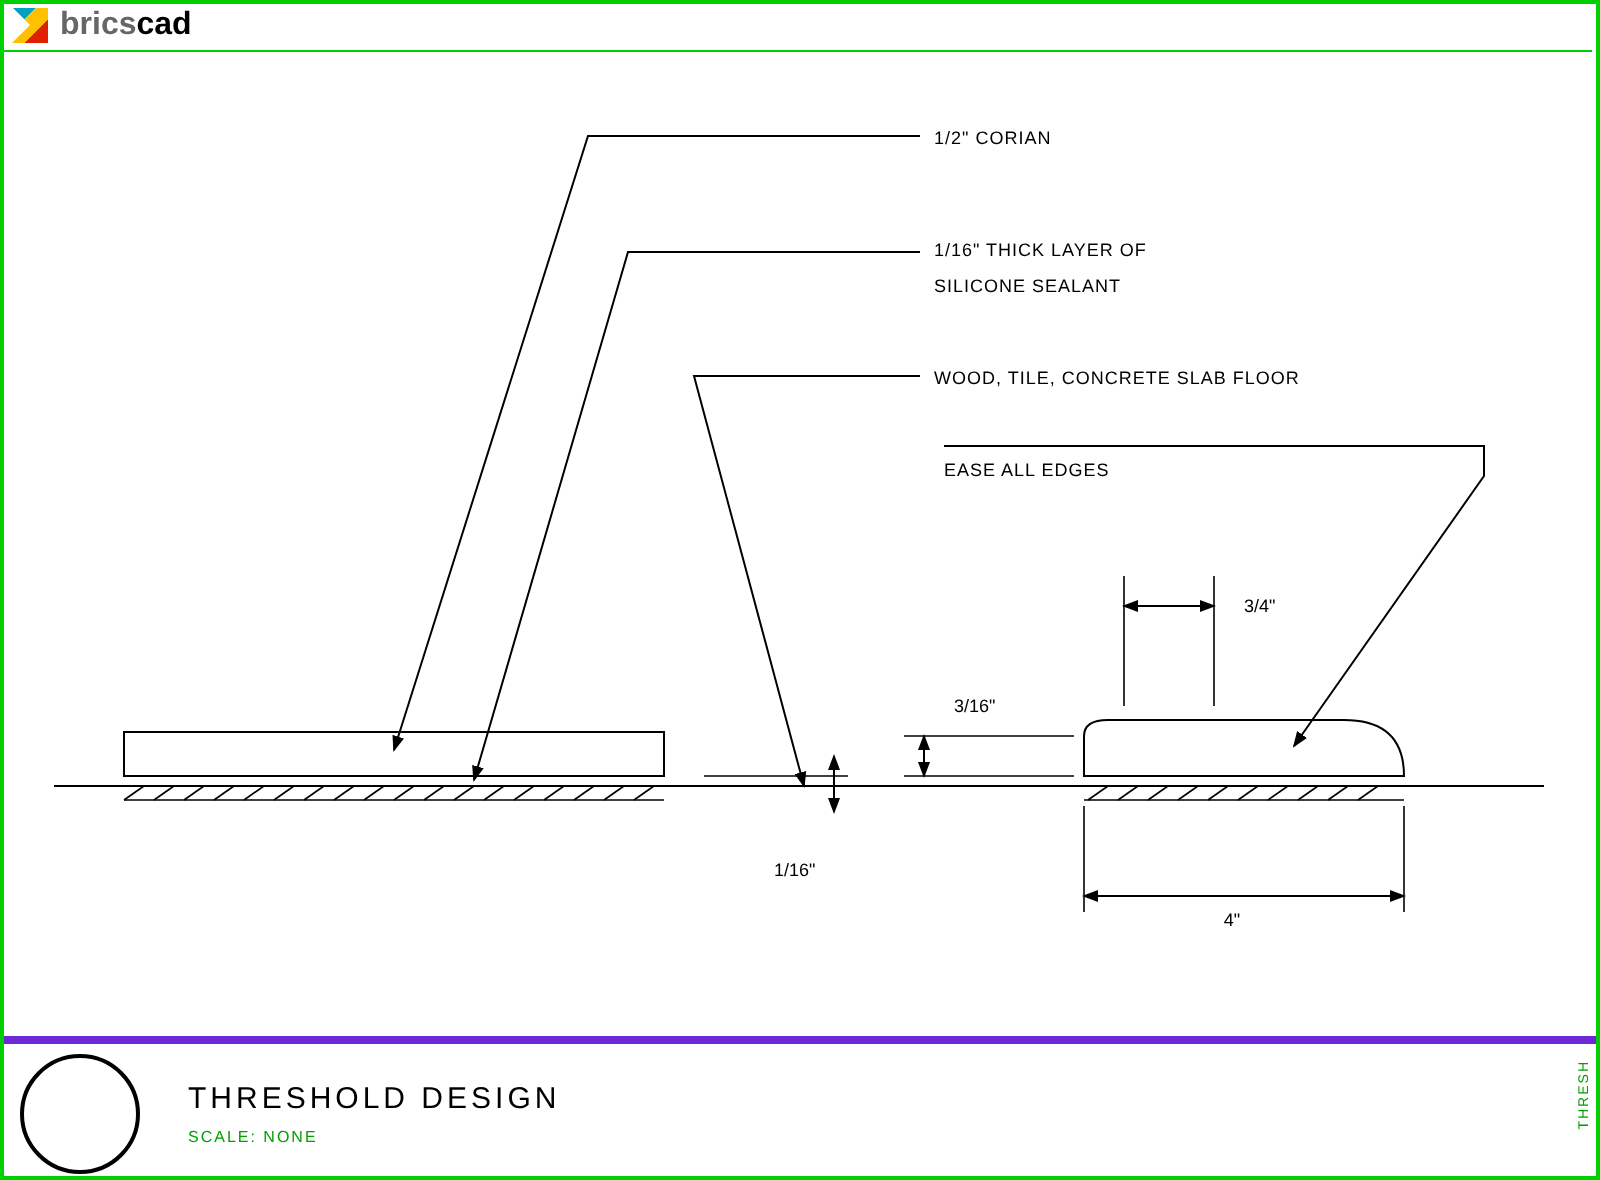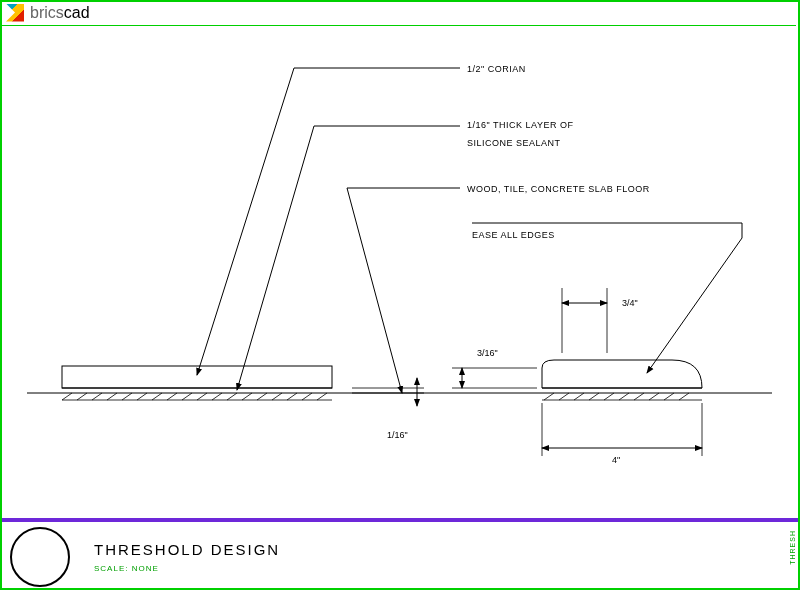--- a/index.html
+++ b/index.html
@@ -1,20 +1,20 @@
 <!DOCTYPE html>
 <html><head>
 <meta charset="utf-8">
 <style>
 html,body{margin:0;padding:0;font-family:Arial,Helvetica,sans-serif}
 .frame{position:relative;width:800px;height:590px;background:#fff}
 .border{position:absolute;box-sizing:border-box}
 .outer{left:0;top:0;width:800px;height:590px;border:2px solid #00d000}
 .title-band{left:2px;top:2px;width:796px;height:26px;border-bottom:1px solid #00d000;display:flex;align-items:center;padding-left:6px;box-sizing:border-box}
-.logo{display:inline-flex;align-items:flex-end;font-weight:normal;font-size:16px}
+.logo{display:inline-flex;align-items:flex-end;font-weight:bold;font-size:16px}
 .logo-mark{width:18px;height:18px;display:inline-block;margin-right:6px;background:linear-gradient(135deg,#00a0c0 0 33%,#ffc000 33% 66%,#e02000 66% 100%);clip-path:polygon(0 0,100% 0,100% 100%,0 100%,50% 50%)}
 .brics{color:#666}
 .cad{color:#000000}
 .draw-area{position:absolute;left:2px;top:28px;width:796px;height:490px}
 .leg-band{position:absolute;left:2px;top:518px;width:796px;height:70px;border-top:4px solid #6d28d9;display:flex;align-items:center}
 .circle{width:56px;height:56px;border:2px solid #000;border-radius:50%;margin-left:8px}
 .leg-text{margin-left:24px;display:flex;flex-direction:column}
 .leg-title{font-size:15px;letter-spacing:2px}
 .leg-scale{font-size:8px;color:#00a000;margin-top:6px;letter-spacing:1px}
 .side-label{position:absolute;right:4px;bottom:60px;font-size:7px;color:#00a000;transform:rotate(-90deg);transform-origin:right bottom;letter-spacing:1px}

